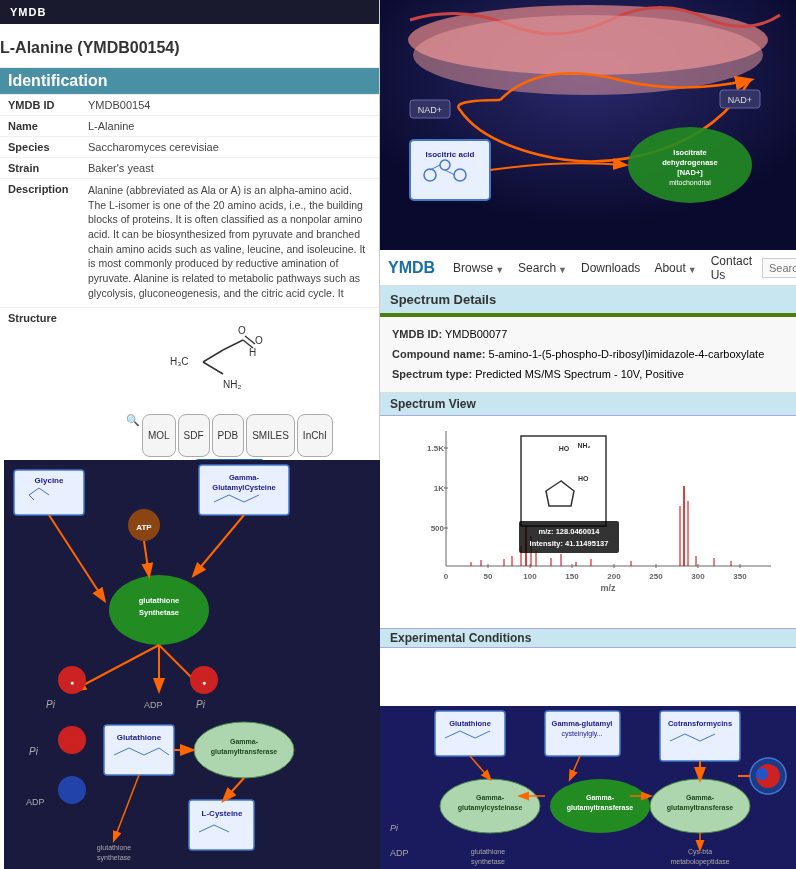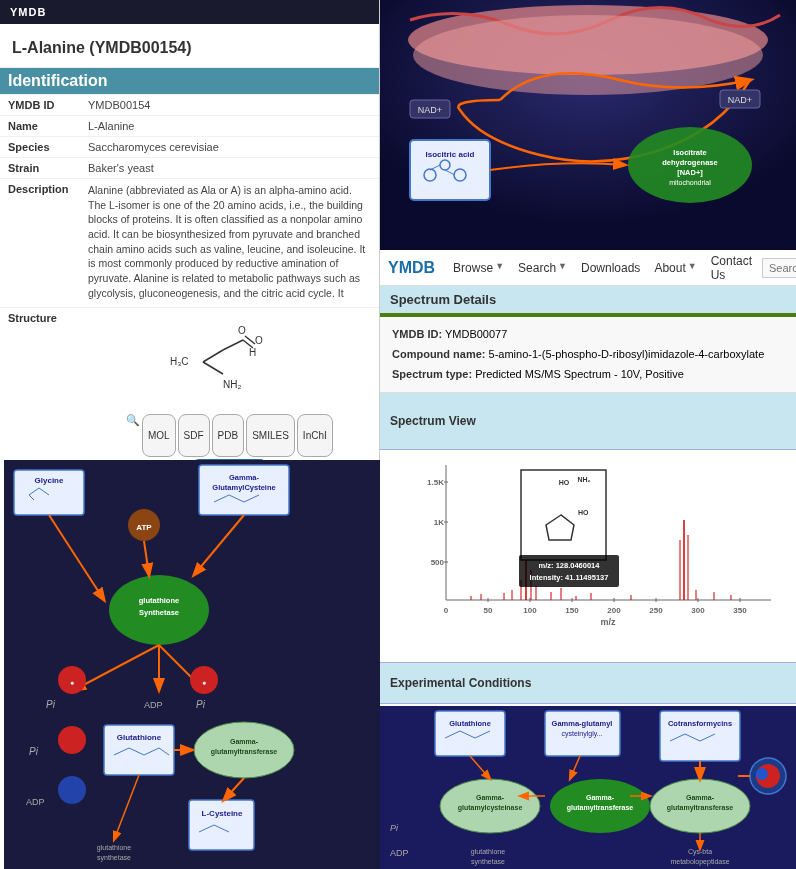--- a/index.html
+++ b/index.html
@@ -19,21 +19,21 @@
     #left-header {
       background: #1a1a2e;
       color: #fff;
       padding: 6px 10px;
       font-size: 11px;
       font-weight: bold;
       letter-spacing: 1px;
     }
 
     #compound-title {
-      padding: 15px 12px 10px;
+      padding: 15px 0 10px;
       font-size: 16px;
       font-weight: bold;
       color: #333;
       border-bottom: 1px solid #eee;
     }
 
     #info-table {
       width: 100%;
       border-collapse: collapse;
     }
@@ -132,21 +132,21 @@
       color: #1a6ea8;
       margin-right: 8px;
     }
 
     .nav-item {
       font-size: 12px;
       color: #333;
       cursor: pointer;
       padding: 2px 4px;
       display: flex;
-      align-items: flex-start;
+      align-items: flex-end;
       gap: 2px;
     }
 
     .nav-chevron {
       font-size: 9px;
       color: #666;
     }
 
     #search-box {
       margin-left: auto;
@@ -184,21 +184,21 @@
       line-height: 1.8;
     }
 
     #spectrum-details span.detail-label {
       font-weight: bold;
       color: #333;
     }
 
     #spectrum-view-title {
       background: #c8e6f0;
-      padding: 21px 10px;
+      padding: 4px 10px;
       font-size: 12px;
       font-weight: bold;
       color: #333;
       border-bottom: 1px solid #aad;
       margin-top: 0;
     }
 
     #chart-area {
       position: relative;
       padding: 10px 10px 30px 26px;
@@ -206,21 +206,21 @@
       font-weight: bold;
     }
 
     #chart-svg {
       width: 100%;
       height: 100%;
     }
 
     #experimental-title {
       background: #c8e6f0;
-      padding: 13px 10px;
+      padding: 2px 10px;
       font-size: 12px;
       font-weight: bold;
       color: #333;
       border-top: 1px solid #aad;
       border-bottom: 1px solid #aad;
       margin-top: 2px;
     }
 
     
     #bottom-panel {

